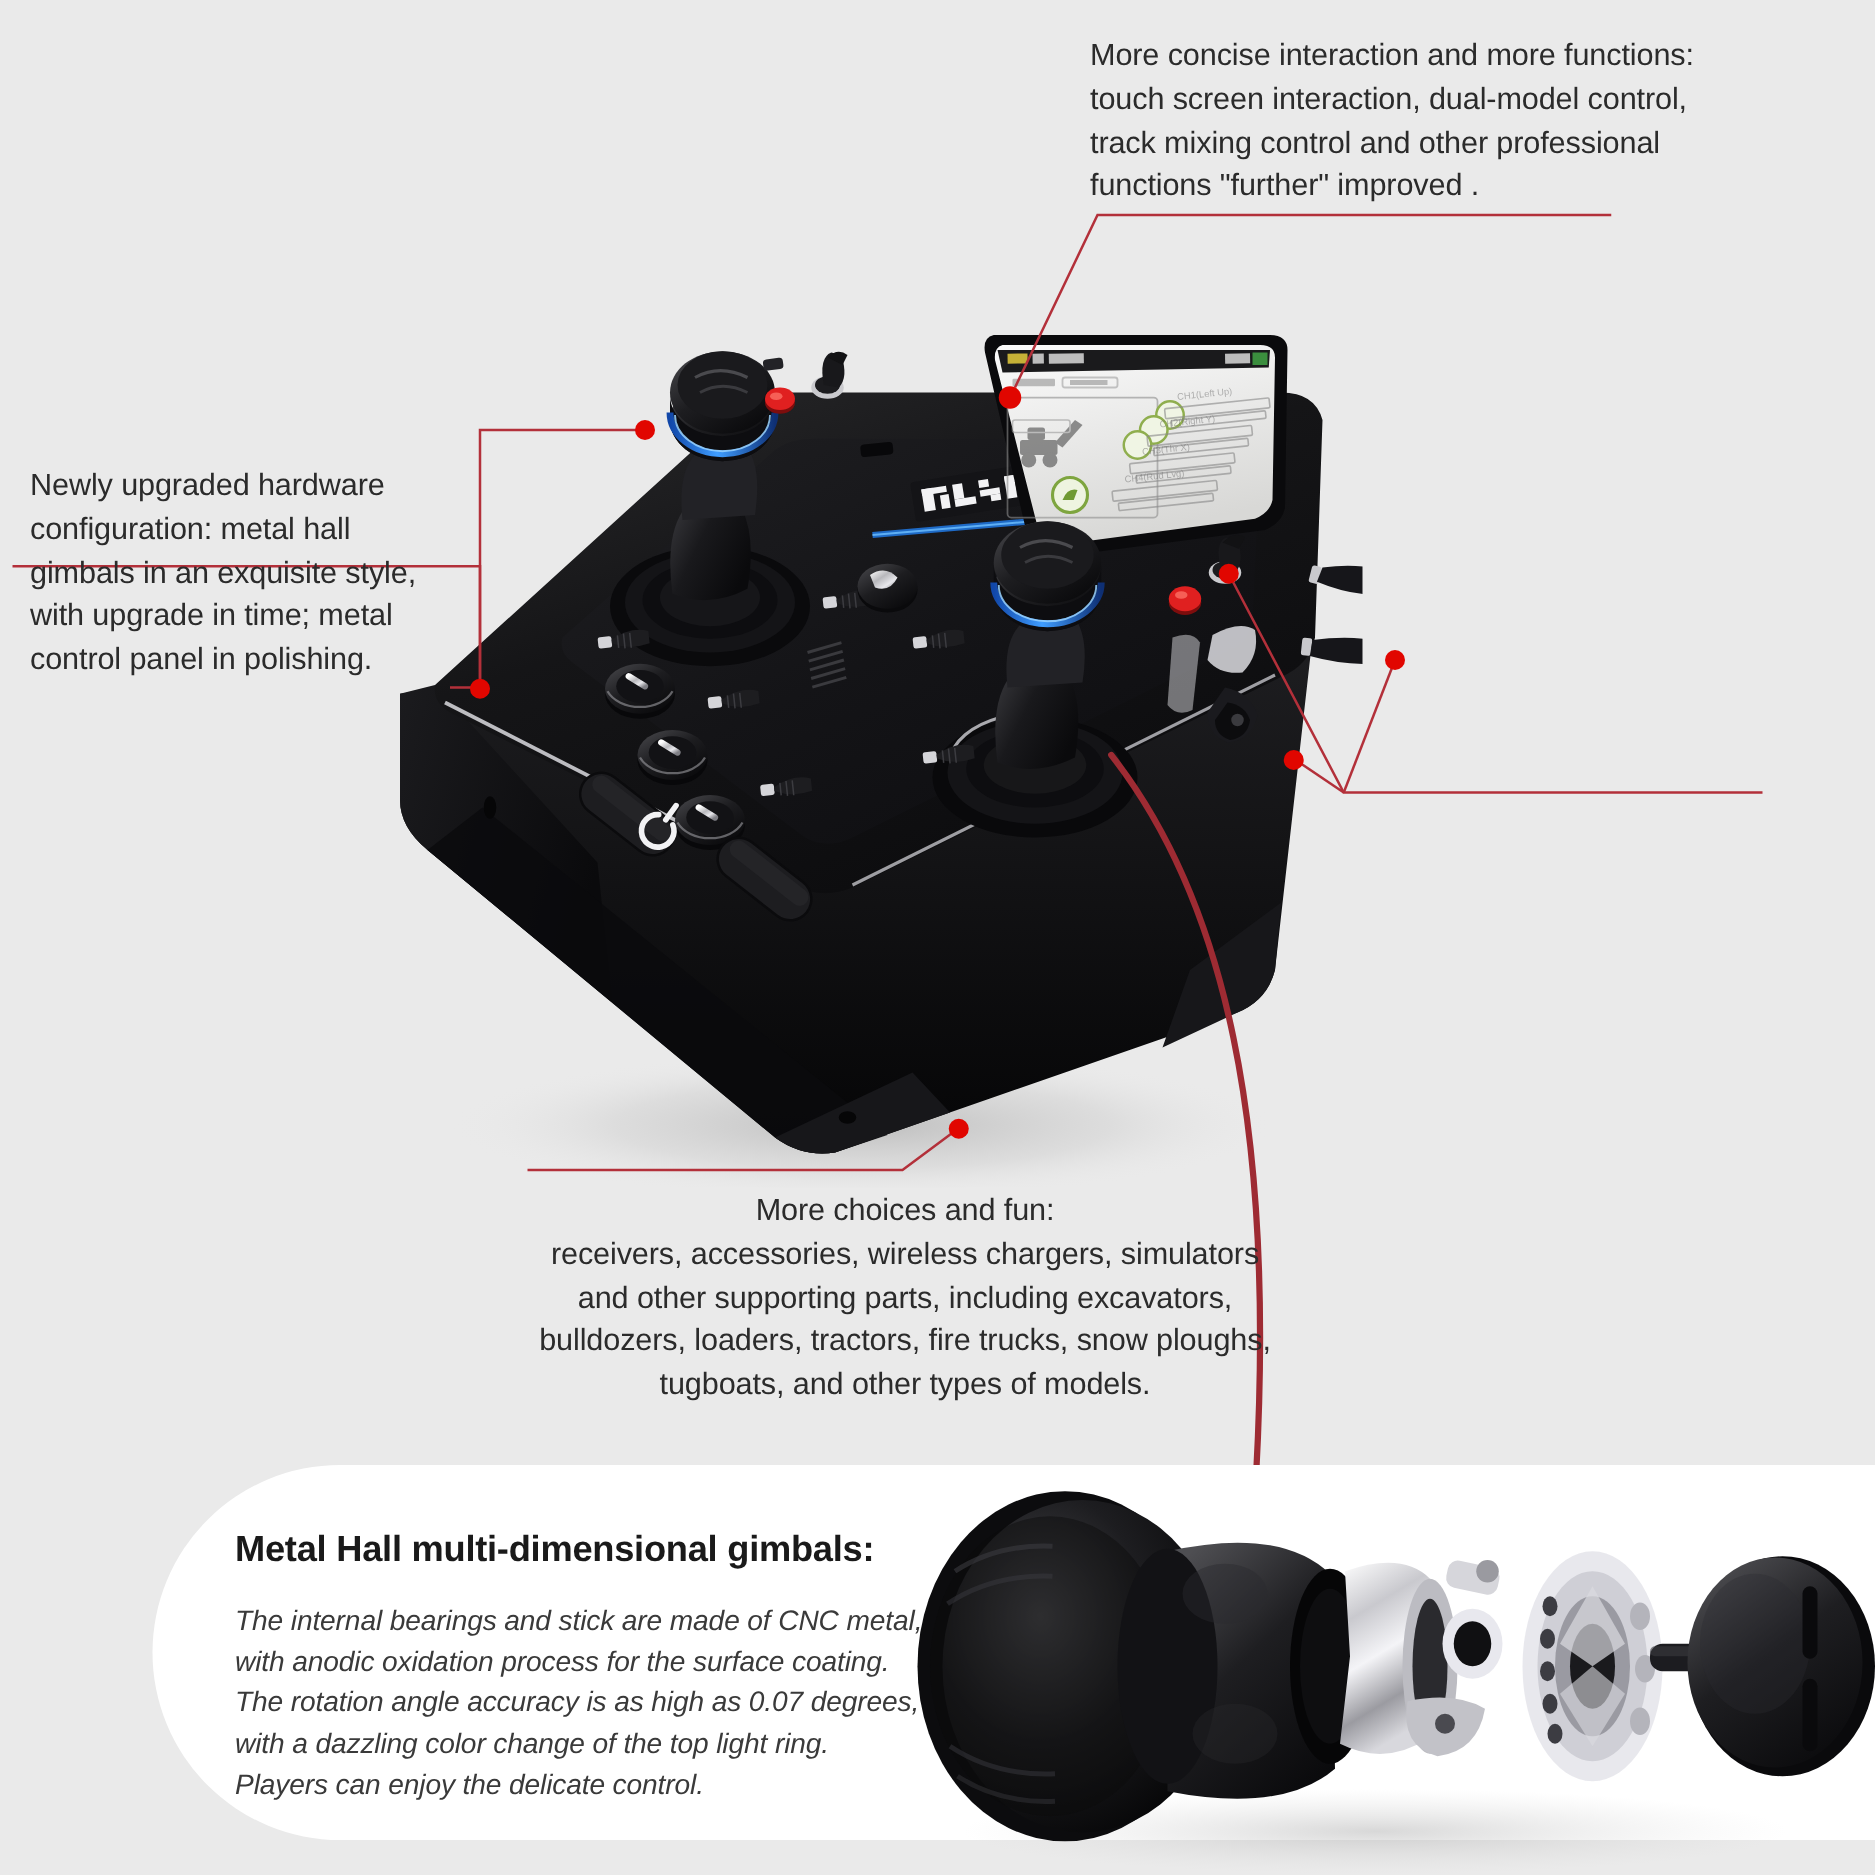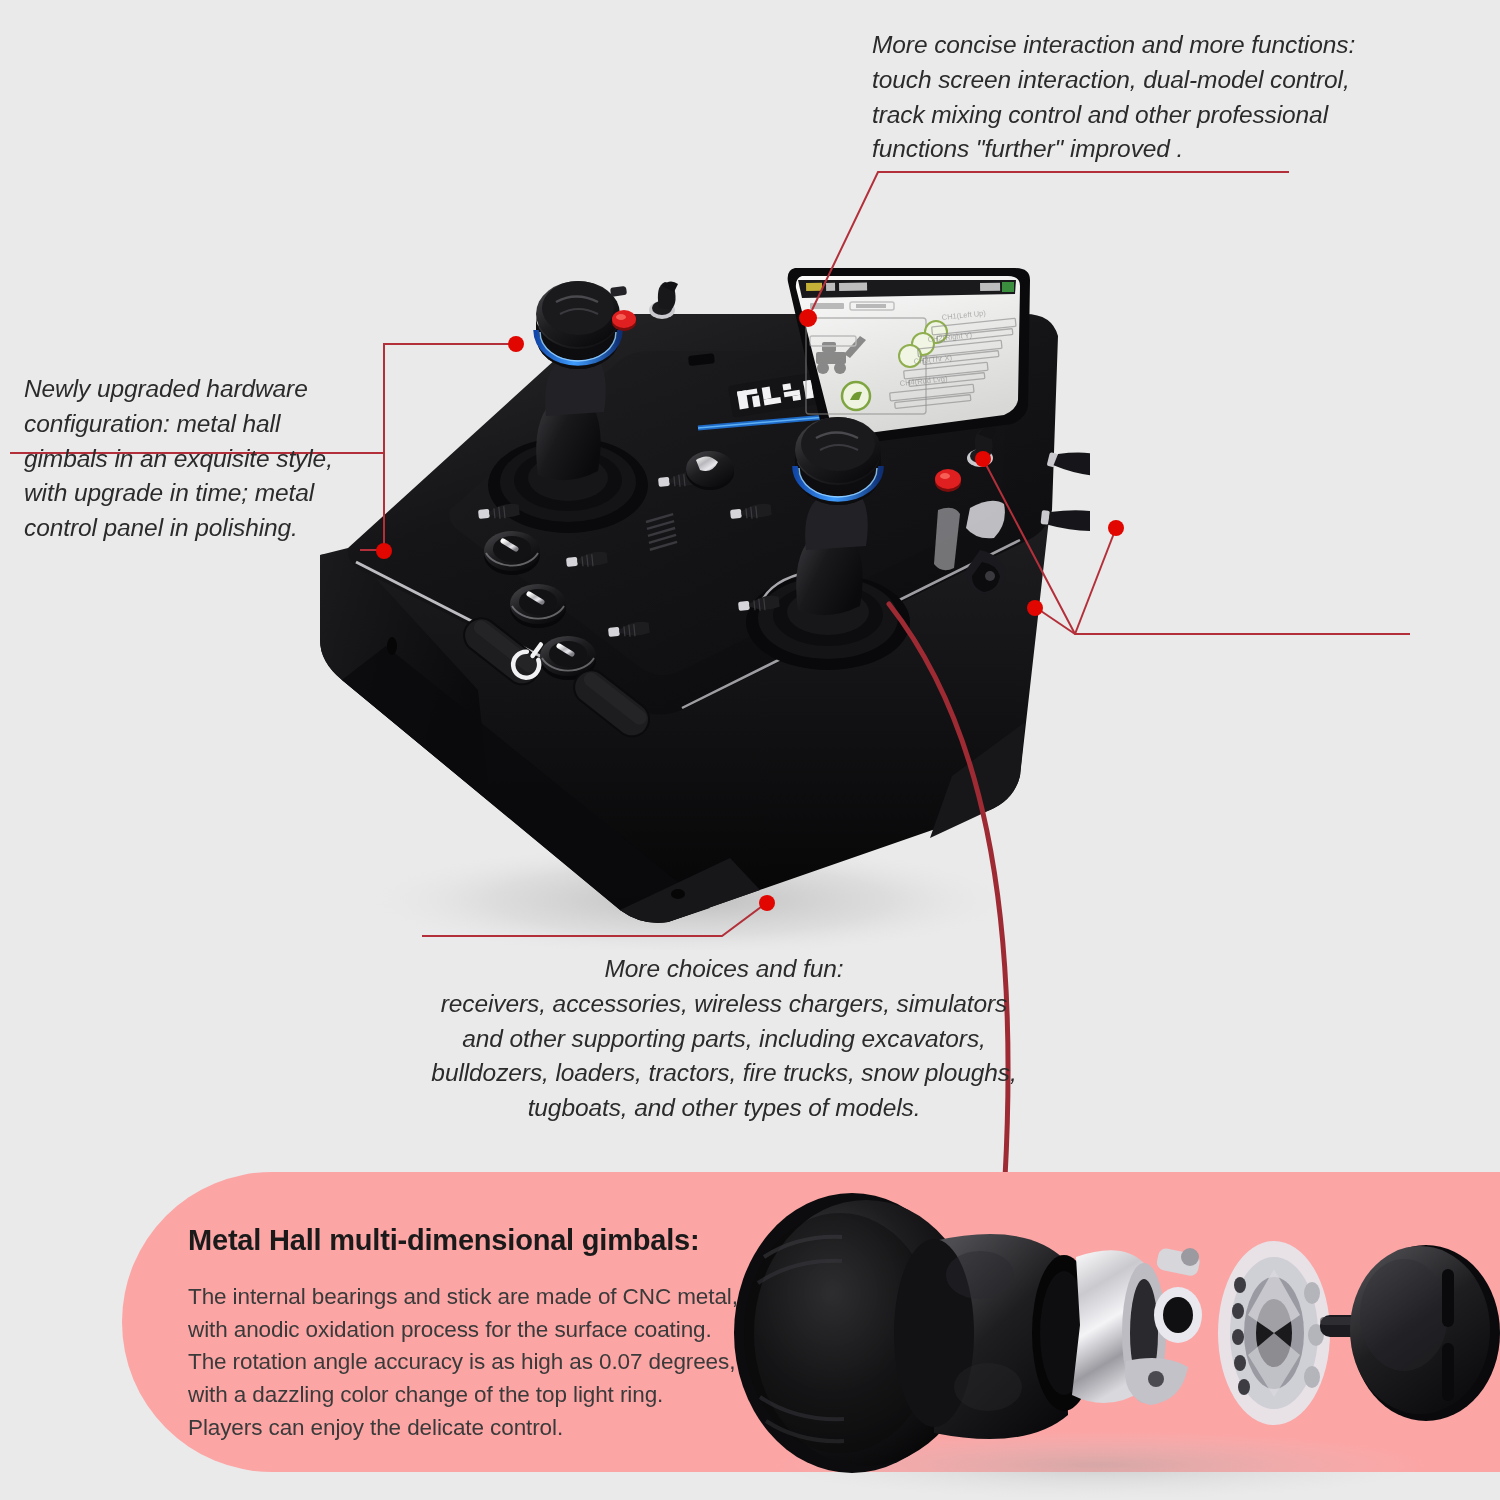--- a/index.html
+++ b/index.html
@@ -16,46 +16,45 @@
   }
 
   
   .anno {
     position: absolute;
     color: #2b2b2b;
     font-size: 24.5px;
     line-height: 1.42;
     letter-spacing: -0.1px;
     white-space: pre-line;
-    font-style: italic;
   }
   #anno-top    { left: 872px; top: 28px;  width: 500px; }
   #anno-left   { left: 24px;  top: 372px; width: 330px; }
   #anno-right  { left: 1110px; top: 656px; width: 370px; }
   #anno-bottom { left: 424px; top: 952px; width: 600px; text-align: center; }
 
   
   #leaders { position: absolute; left: 0; top: 0; width: 1500px; height: 1500px; }
 
   
   #bottom-panel {
     position: absolute;
     left: 122px; top: 1172px;
     width: 1378px; height: 300px;
-    background: #fca5a5;
+    background: #ffffff;
     border-radius: 150px 0 0 150px;
   }
   #bottom-panel-inner { position: absolute; left: 66px; top: 52px; width: 600px; }
   #panel-title {
     font-size: 29px; font-weight: bold; color: #1a1a1a;
     letter-spacing: -0.2px; margin-bottom: 24px;
   }
   #panel-body {
     font-size: 22.5px; line-height: 1.45; color: #3a3a3a;
-    white-space: pre-line; letter-spacing: -0.1px;
+    white-space: pre-line; letter-spacing: -0.1px; font-style: italic;
   }
 
   
   #tx { position: absolute; left: 290px; top: 210px; width: 800px; height: 740px; }
   #tx svg { display: block; }
 
   
   #gimbal { position: absolute; left: 720px; top: 1165px; width: 790px; height: 335px; }
 </style>
 </head>

